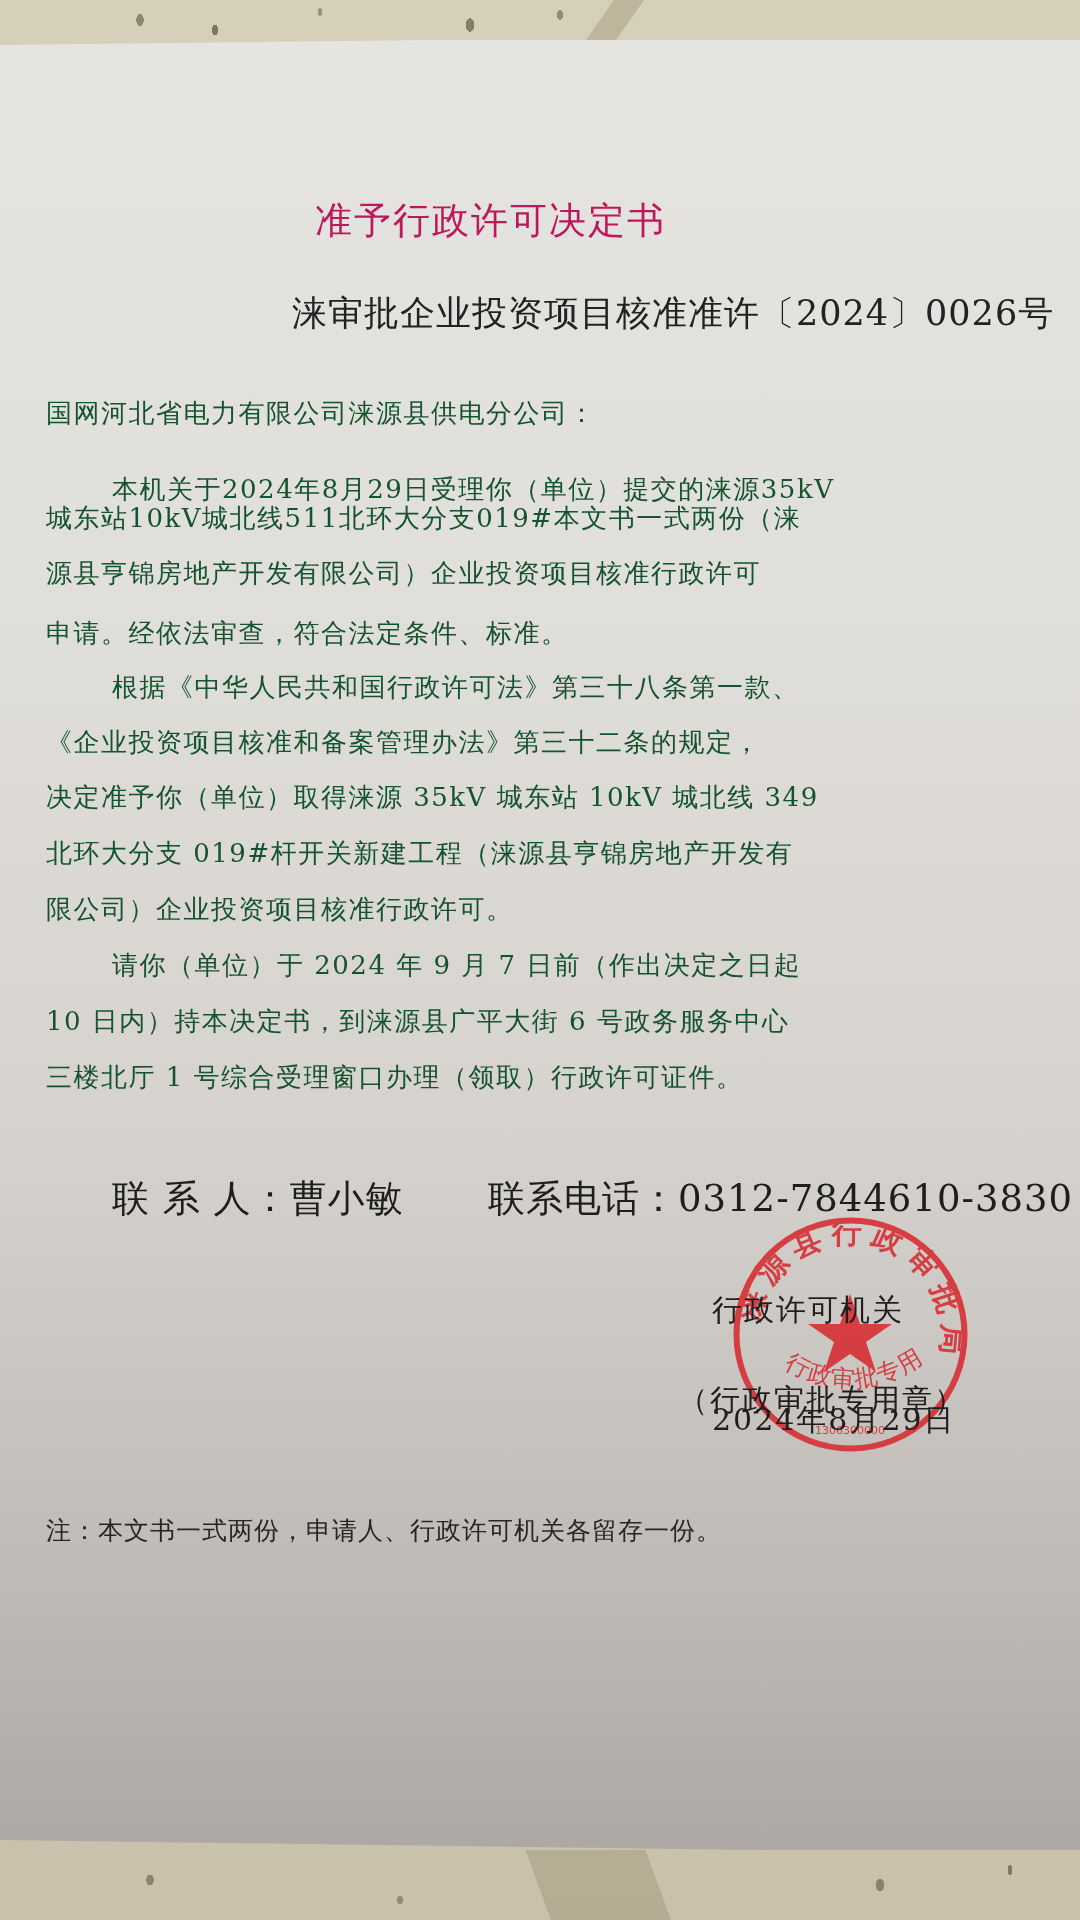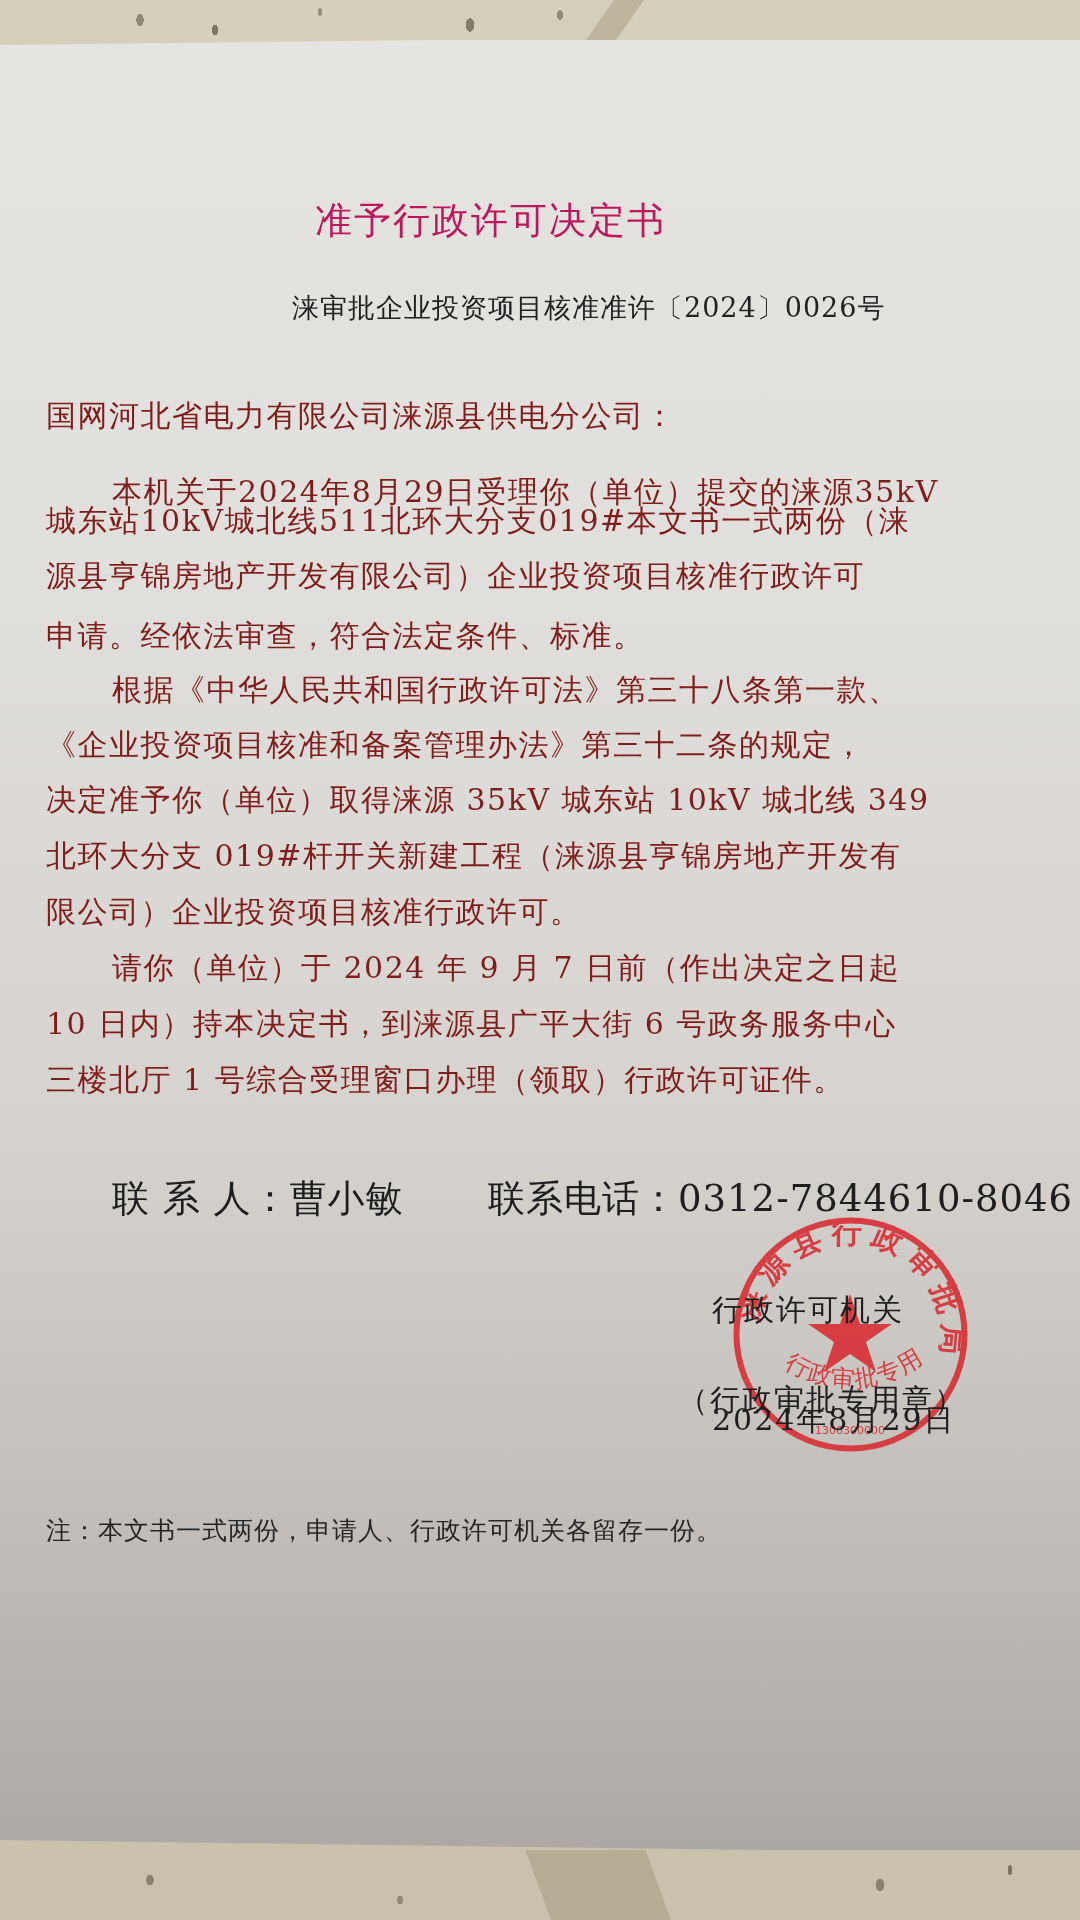--- a/index.html
+++ b/index.html
@@ -35,24 +35,24 @@
       background: linear-gradient(180deg, #e6e4e0 0%, #e1dfdb 30%, #d6d3cf 60%, #bfbab6 85%, #aea8a5 100%);
       box-shadow: 0 2px 3px rgba(0,0,0,.25);
       clip-path: polygon(0 5px, 40% 0, 100% 0, 100% 100%, 70% 100%, 0 calc(100% - 10px));
     }
     .doc-title {
       position: absolute; left: 315px; top: 196px;
       font-size: 37px; font-weight: normal; color: #be185d; letter-spacing: 2px;
     }
     .doc-number {
       position: absolute; left: 292px; top: 290px;
-      font-size: 27px; color: #222; letter-spacing: 1px; white-space: nowrap;
+      font-size: 35px; color: #222; letter-spacing: 1px; white-space: nowrap;
     }
     .body-line {
-      position: absolute; left: 46px; font-size: 30px; color: #7f1d1d;
+      position: absolute; left: 46px; font-size: 26px; color: #14532d;
       white-space: nowrap; letter-spacing: 1.5px;
     }
     .indent { left: 112px; }
     .contact {
       position: absolute; top: 1174px; font-size: 37px; color: #1e1e1e; white-space: nowrap; letter-spacing: 1px;
     }
     .sig-line {
       position: absolute; font-size: 30px; color: #1e1e1e; white-space: nowrap; letter-spacing: 2px; z-index: 3;
     }
     .seal {
@@ -89,21 +89,21 @@
 <div class="body-line" style="top:892px">限公司）企业投资项目核准行政许可。</div>
 
 <div class="body-line indent" style="top:948px">请你（单位）于 2024 年 9 月 7 日前（作出决定之日起</div>
 <div class="body-line" style="top:1004px">10 日内）持本决定书，到涞源县广平大街 6 号政务服务中心</div>
 <div class="body-line" style="top:1060px">三楼北厅 1 号综合受理窗口办理（领取）行政许可证件。</div>
 
 <div class="contact" style="left:112px">
   <span>联 系 人：</span><span>曹小敏</span>
 </div>
 <div class="contact" style="left:488px">
-  <span>联系电话：</span><span>0312-7844610-8046</span>
+  <span>联系电话：</span><span>0312-7844610-3830</span>
 </div>
 
 <svg class="seal" viewBox="0 0 245 245">
   <defs>
     <path id="ring" d="M 122.5 122.5 m -92 0 a 92 92 0 1 1 184 0 a 92 92 0 1 1 -184 0"></path>
     <path id="bottomArc" d="M 48 150 Q 122 200 196 150"></path>
   </defs>
   <circle cx="122.5" cy="122.5" r="114" fill="none" stroke="#d8262c" stroke-width="6"></circle>
   <text font-size="30" fill="#d8262c" font-weight="bold" font-family="DejaVu Sans, sans-serif" letter-spacing="8">
     <textPath href="#ring" startOffset="2%">涞源县行政审批局</textPath>

